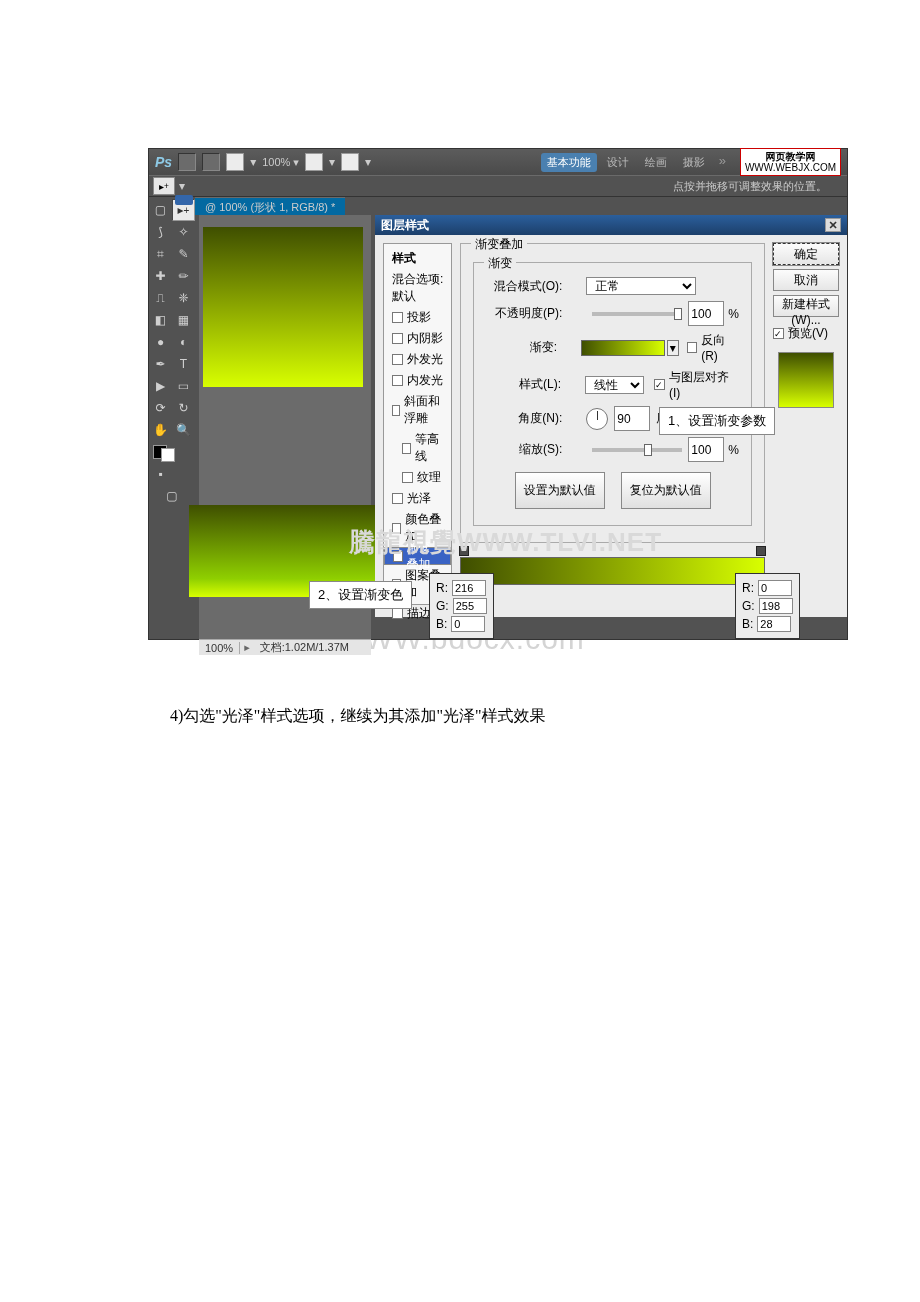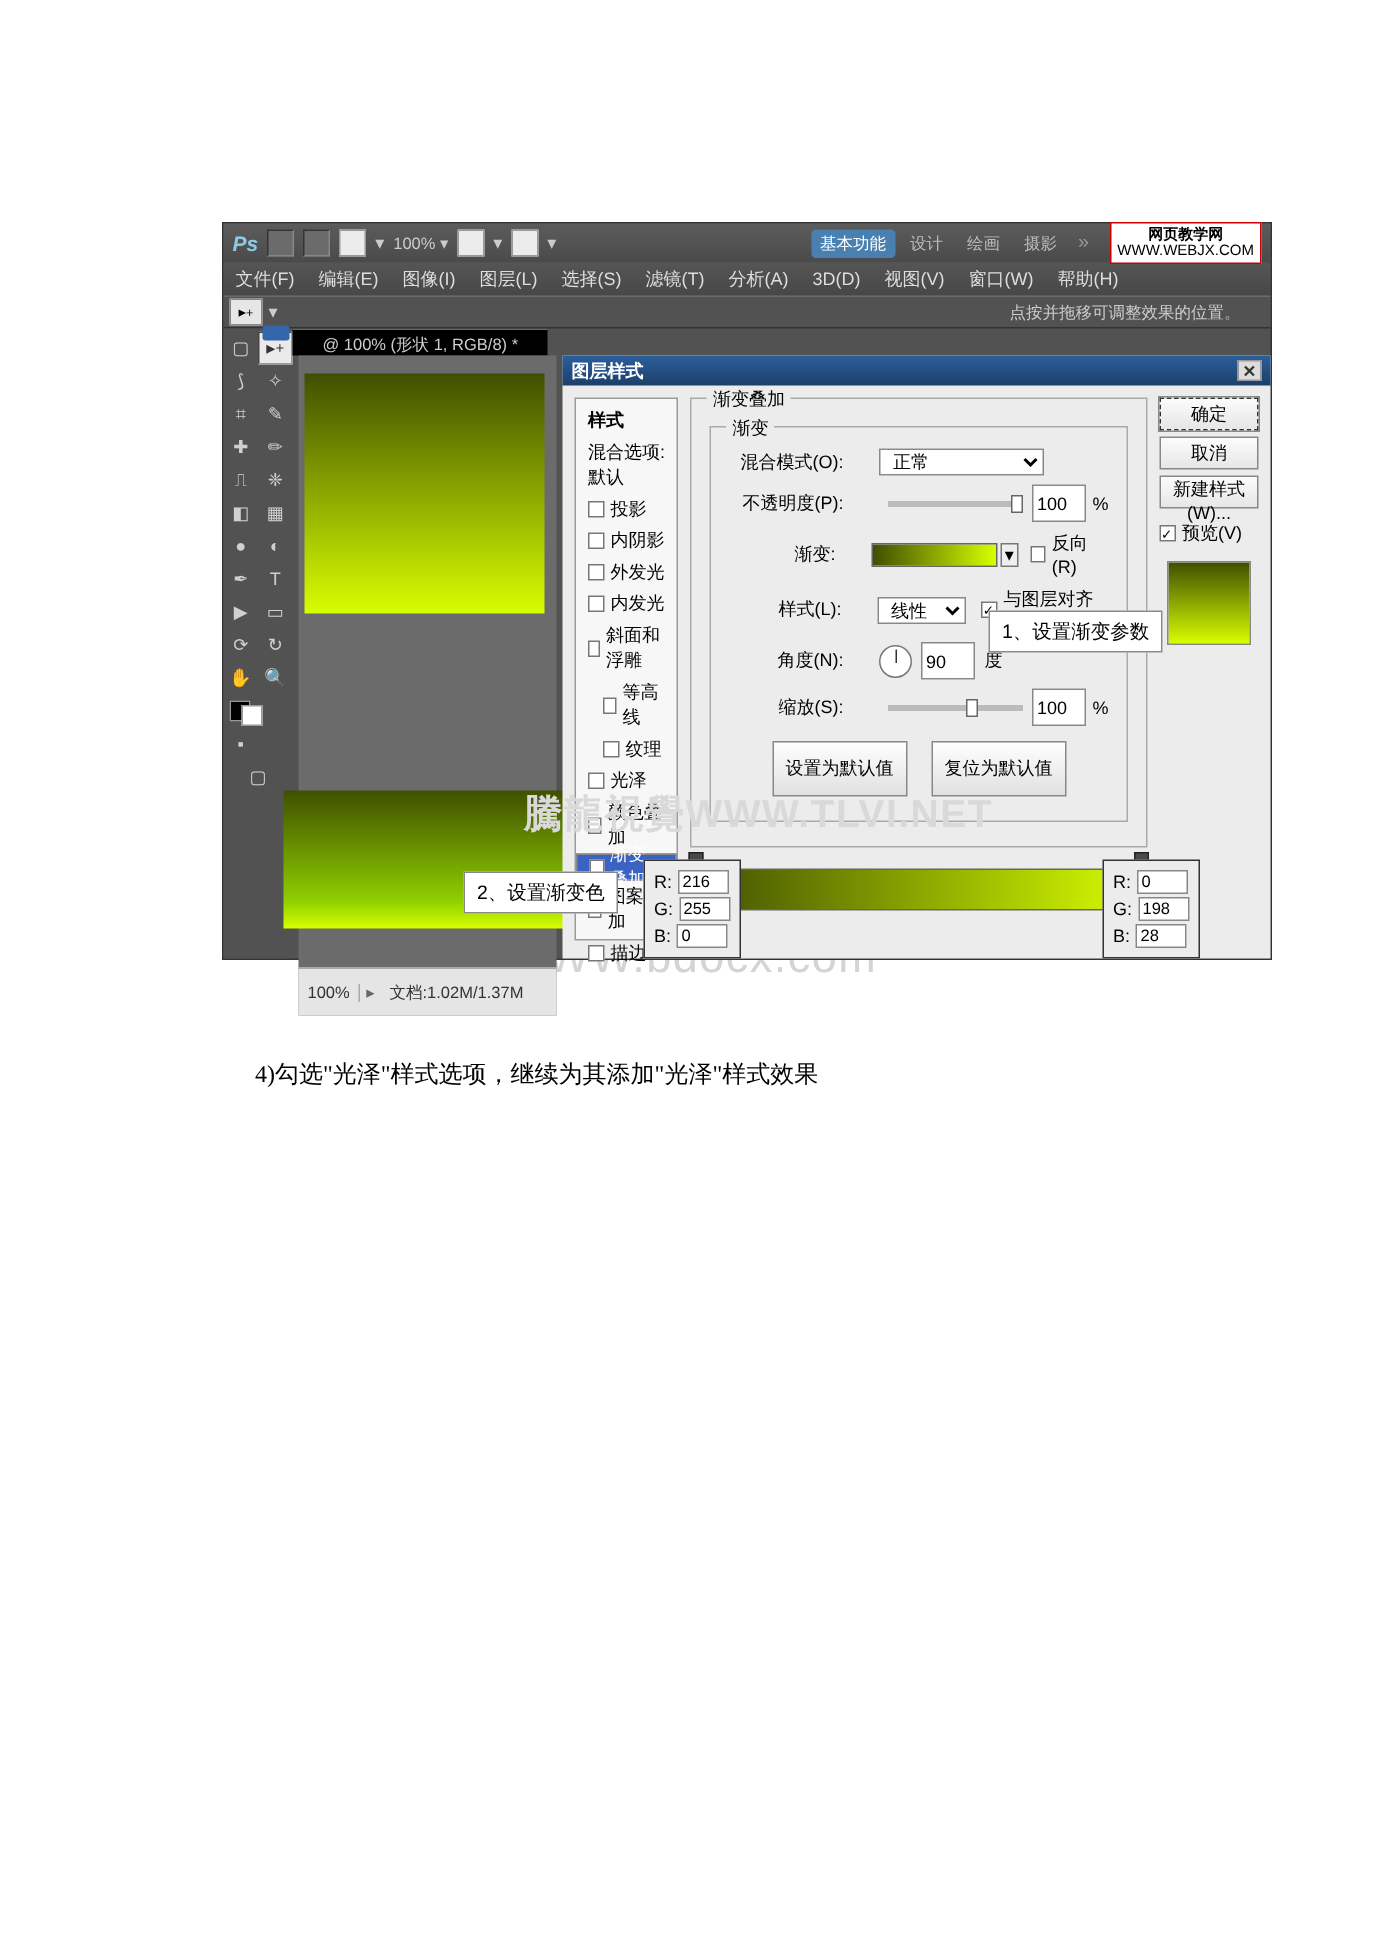--- a/index.html
+++ b/index.html
@@ -29,25 +29,25 @@
   .workarea { position: relative; display: flex; height: calc(100% - 70px); }
   .toolbox { width: 46px; background: #525252; display: grid; grid-template-columns: 1fr 1fr; grid-auto-rows: 22px; gap: 0; padding-top: 2px; position: relative; }
   .toolbox::before { content: ""; position: absolute; top: -2px; right: 2px; width: 18px; height: 10px; background: #3366aa; border-radius: 2px; }
   .tool { display: flex; align-items: center; justify-content: center; color: #d0d0d0; font-size: 12px; }
   .tool.active { background: #eaeaea; color: #333; border: 1px inset #999; }
   .swatches { grid-column: 1 / 3; display: flex; align-items: center; justify-content: flex-start; padding: 2px 4px; }
   .sw-fg { width: 14px; height: 14px; background: #000; border: 1px solid #999; }
   .sw-bg { width: 14px; height: 14px; background: #fff; border: 1px solid #999; margin-left: -6px; margin-top: 6px; }
 
   .canvas-zone { flex: 1; position: relative; }
-  .doc-tab { position: absolute; top: 0; left: 0; height: 18px; background: #000000; color: #ccc; font-size: 11px; padding: 2px 20px; border-top: 1px solid #6a6a6a; }
+  .doc-tab { position: absolute; top: 0; left: 0; height: 18px; background: #0369a1; color: #ccc; font-size: 11px; padding: 2px 10px; border-top: 1px solid #6a6a6a; }
   .canvas { position: absolute; top: 18px; left: 4px; width: 172px; height: 440px; background: #6b6b6b; }
   .shape-up { position: absolute; top: 12px; left: 4px; width: 160px; height: 160px; background: linear-gradient(180deg, #3f4f00 0%, #d8ff00 100%); }
   .shape-lo { position: absolute; top: 290px; left: -10px; width: 188px; height: 92px; background: linear-gradient(180deg, #3f4f00 0%, #8fcf00 80%, #d8ff00 100%); }
-  .statusbar { position: absolute; bottom: 0; left: 0; height: 32px; width: 172px; background: #e5e5e5; display: flex; align-items: center; font-size: 11px; color: #333; border-top: 1px solid #aaa; }
+  .statusbar { position: absolute; bottom: 0; left: 0; height: 16px; width: 172px; background: #e5e5e5; display: flex; align-items: center; font-size: 11px; color: #333; border-top: 1px solid #aaa; }
   .status-zoom { padding: 0 6px; border-right: 1px solid #aaa; }
   .status-doc { padding: 0 6px; }
 
   .dialog-holder { position: absolute; top: 18px; left: 180px; right: 0; bottom: 0; }
   .dlg { position: absolute; top: 0; left: 0; right: 0; height: 100%; background: #ececec; font-size: 12px; }
   .dlg-title { height: 20px; background: linear-gradient(#2b5f9c,#1c3f6a); color: #fff; font-weight: bold; padding: 2px 6px; display: flex; align-items: center; }
   .dlg-close { margin-left: auto; width: 16px; height: 14px; background: #ddd; color: #333; display: flex; align-items: center; justify-content: center; font-size: 11px; border: 1px solid #999; }
 
   .dlg-body { display: flex; padding: 8px; gap: 8px; height: calc(100% - 24px); }
   .styles-list { width: 100px; border: 1px solid #999; background: #f7f7f7; padding: 4px 0; }
@@ -121,33 +121,20 @@
         <span class="ws-tab">绘画</span>
         <span class="ws-tab">摄影</span>
         <span class="chev">»</span>
       </div>
       <div class="site-badge">
         <span class="cn">网页教学网</span>
         <span>WWW.WEBJX.COM</span>
       </div>
     </div>
 
-    <div class="menubar">
-      <span class="menu-item">文件(F)</span>
-      <span class="menu-item">编辑(E)</span>
-      <span class="menu-item">图像(I)</span>
-      <span class="menu-item">图层(L)</span>
-      <span class="menu-item">选择(S)</span>
-      <span class="menu-item">滤镜(T)</span>
-      <span class="menu-item">分析(A)</span>
-      <span class="menu-item">3D(D)</span>
-      <span class="menu-item">视图(V)</span>
-      <span class="menu-item">窗口(W)</span>
-      <span class="menu-item">帮助(H)</span>
-    </div>
 
     <div class="optbar">
       <div class="tool-current">▸<sub>+</sub></div>
       <span style="color:#ccc">▾</span>
       <span class="opt-hint">点按并拖移可调整效果的位置。</span>
     </div>
 
     <div class="workarea">
 
       <div class="toolbox">

